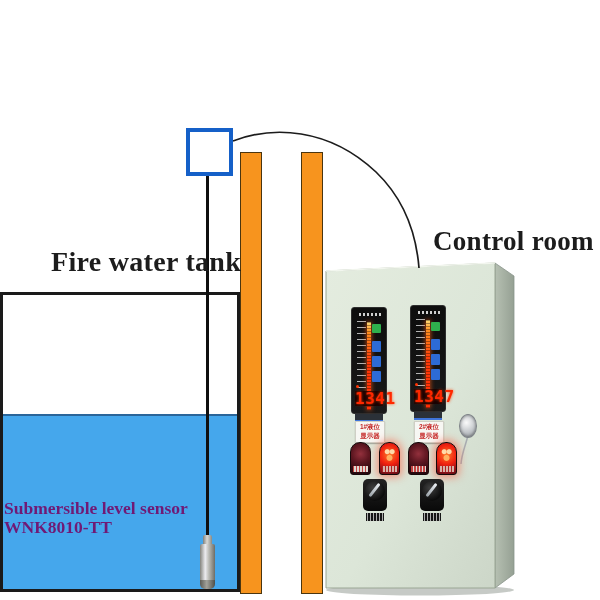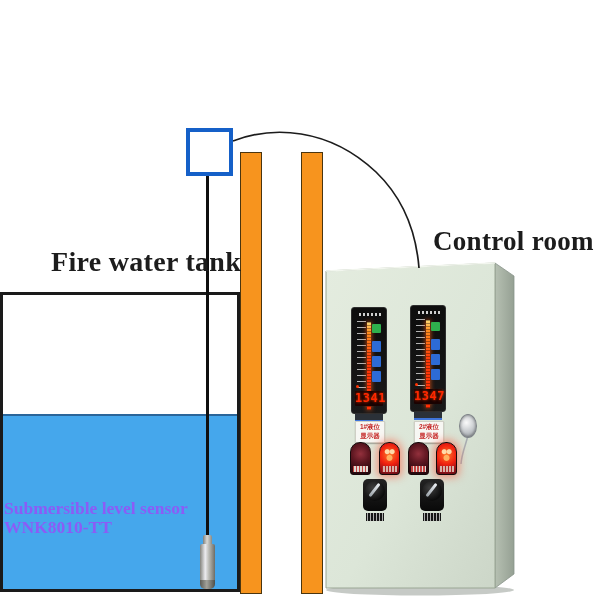--- a/index.html
+++ b/index.html
@@ -4,21 +4,21 @@
 <style>
   html,body{margin:0;padding:0;background:#ffffff;}
   .scene{position:relative;width:600px;height:600px;background:#ffffff;overflow:hidden;
          font-family:"Liberation Serif",serif;}
 
   
   .lbl{position:absolute;font-weight:bold;color:#1c1c1c;font-size:27px;letter-spacing:.3px;white-space:nowrap;}
   .lbl-transmitter{left:131px;top:99px;}
   .lbl-tank{left:12px;top:246px;font-size:28px;margin-left:39px;}
   .lbl-control{left:433px;top:226px;}
-  .sensor-caption{position:absolute;left:4px;top:499px;color:#8b5cf6;font-weight:bold;
+  .sensor-caption{position:absolute;left:4px;top:499px;color:#701a75;font-weight:bold;
                   font-size:17.5px;line-height:19px;white-space:nowrap;}
 
   
   .tank{position:absolute;left:0px;top:292px;width:240px;height:300px;box-sizing:border-box;
         border:3px solid #1a1a1a;background:#ffffff;}
   .water{position:absolute;left:3px;top:414px;width:234px;height:175px;background:#45a7ec;
          border-top:2px solid rgba(15,35,70,.5);box-sizing:border-box;}
 
   
   .bar{position:absolute;top:152px;width:22px;height:442px;background:#f7941e;
@@ -50,21 +50,21 @@
         background:repeating-linear-gradient(to bottom,rgba(255,255,255,.85) 0 1px,transparent 1px 6px);}
   .inst .bargraph{position:absolute;left:15px;top:14px;width:4px;height:88px;
         background-image:repeating-linear-gradient(to bottom,rgba(0,0,0,.35) 0 1px,transparent 1px 3px),
                          linear-gradient(to bottom,#ffdd7a 0%,#ff8c1e 12%,#ff3a08 45%,#ff2f05 100%);
         box-shadow:0 0 5px rgba(255,90,20,.9);}
   .inst .btn-g{position:absolute;right:5px;top:16px;width:9px;height:9px;background:#2fb04d;border-radius:1px;}
   .inst .btn-b{position:absolute;right:5px;width:9px;height:11px;background:#2d6bd6;border-radius:1px;}
   .inst .b1{top:33px;} .inst .b2{top:48px;} .inst .b3{top:63px;}
   .inst .dot{position:absolute;left:4px;bottom:25px;width:3px;height:3px;background:#ff3200;border-radius:50%;}
   .inst .disp{position:absolute;left:3px;bottom:7px;width:28px;height:15px;background:#190302;
-        color:#ff2800;font-family:"DejaVu Sans Mono",monospace;font-weight:bold;font-size:12px;
+        color:#ff2800;font-family:"DejaVu Sans Mono",monospace;font-weight:bold;font-size:16px;
         line-height:15px;text-align:center;letter-spacing:.5px;border-radius:1px;
         text-shadow:0 0 3px rgba(255,60,0,.9);}
   .inst-foot{position:absolute;width:28px;height:6px;background:#2b3138;border-bottom:2px solid #3f74d8;}
   .foot-l{left:355px;top:414px;} .foot-r{left:414px;top:412px;}
   .plate{position:absolute;width:28px;height:20px;background:#f7f7f3;border:1px solid #cfcfc5;
          color:#c42424;font-family:"Liberation Sans",sans-serif;font-weight:bold;font-size:6.5px;
          line-height:9px;text-align:center;box-shadow:0 1px 1px rgba(0,0,0,.25);}
   .plate-l{left:355px;top:421px;} .plate-r{left:414px;top:421px;}
 
   

